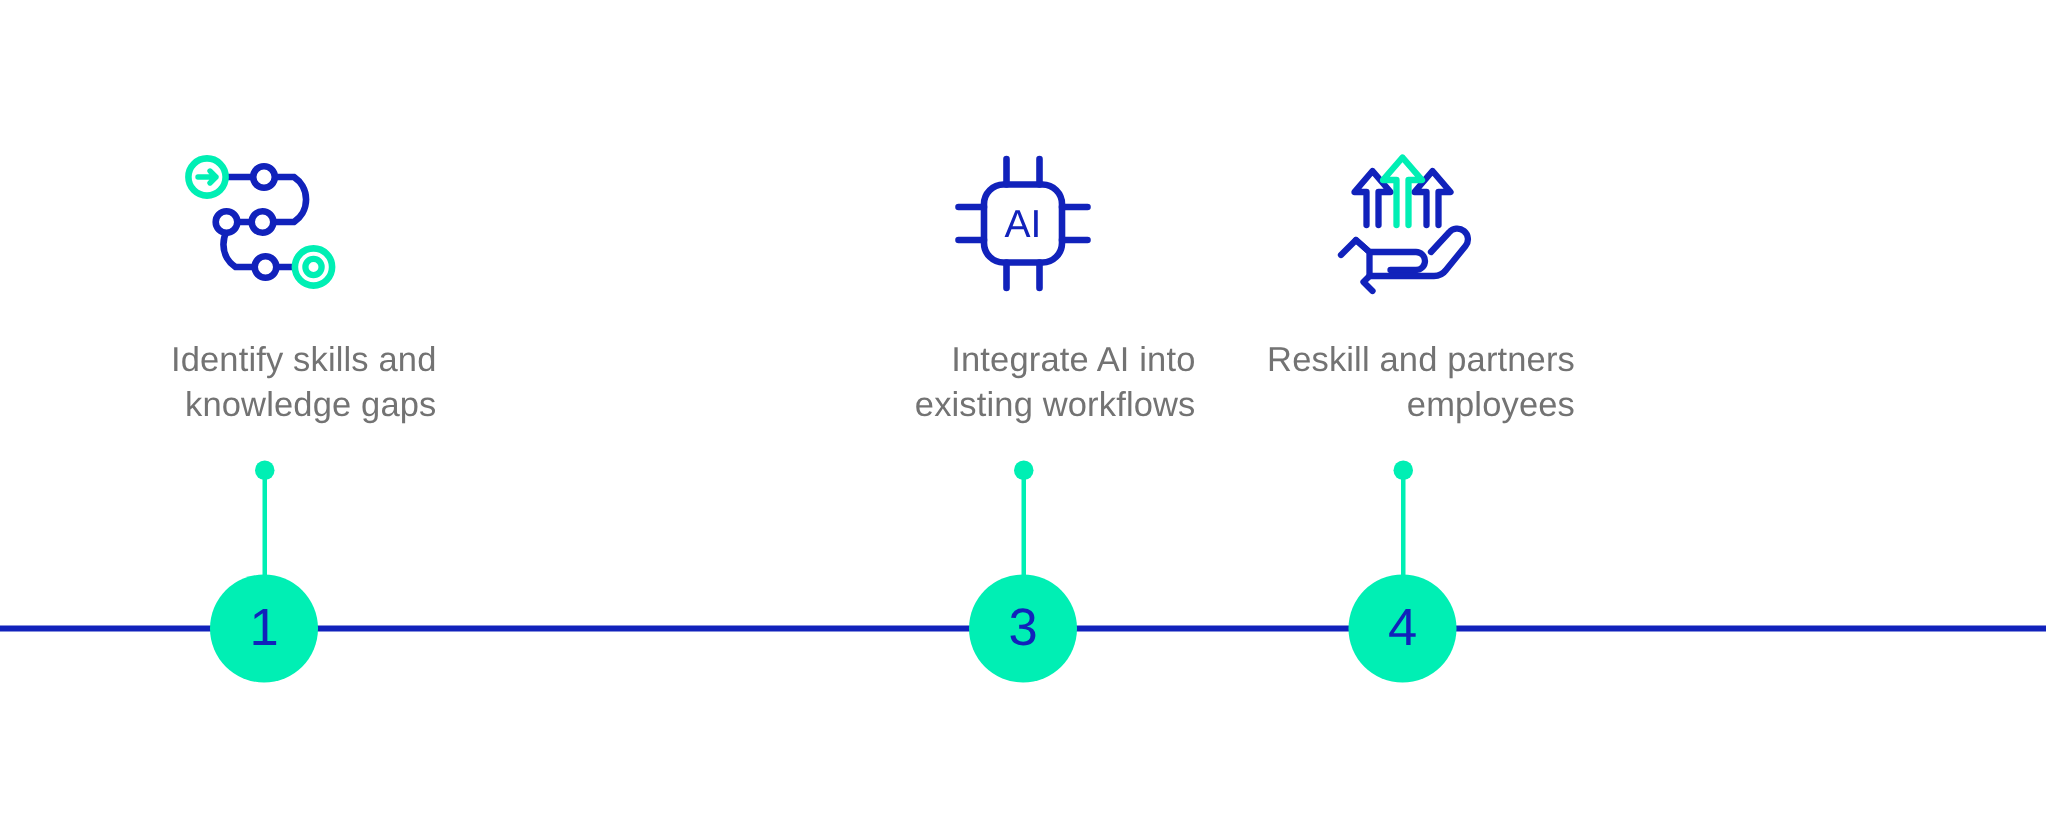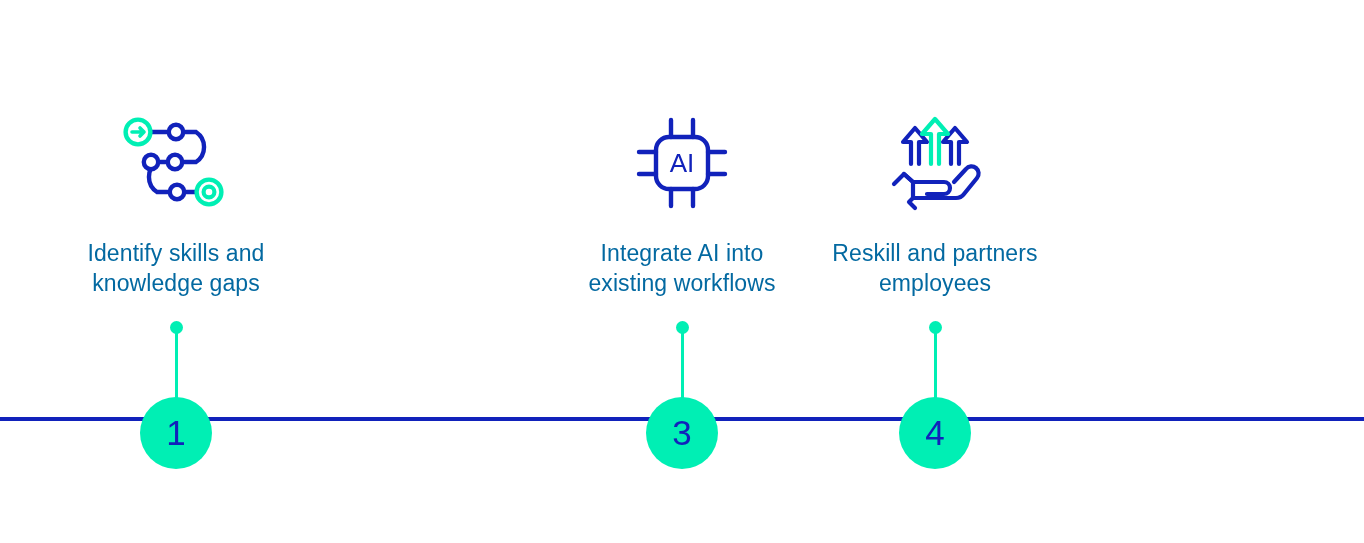--- a/index.html
+++ b/index.html
@@ -30,21 +30,21 @@
     left: 0;
     top: 417px;
     width: 1364px;
     height: 4px;
     background: #1122bb;
   }
 
   
   .step {
     position: absolute;
-    top: 14px;
+    top: 0;
     width: 230px;
     height: 408px;
     margin-left: -115px;
   }
 
   .step-icon {
     position: absolute;
     top: 98px;
     left: 50%;
     width: 110px;
@@ -52,24 +52,24 @@
     margin-left: -55px;
   }
   .step-icon svg { display: block; width: 110px; height: 100px; }
 
   .step-label {
     position: absolute;
     top: 224px;
     left: 50%;
     width: 230px;
     margin-left: -115px;
-    text-align: center;
+    text-align: right;
     font-size: 23px;
     line-height: 30px;
-    color: #0369a1;
+    color: #737373;
     letter-spacing: 0.1px;
     white-space: pre-line;
   }
 
   
   .stem-dot {
     position: absolute;
     top: 307px;
     left: 50%;
     width: 13px;

